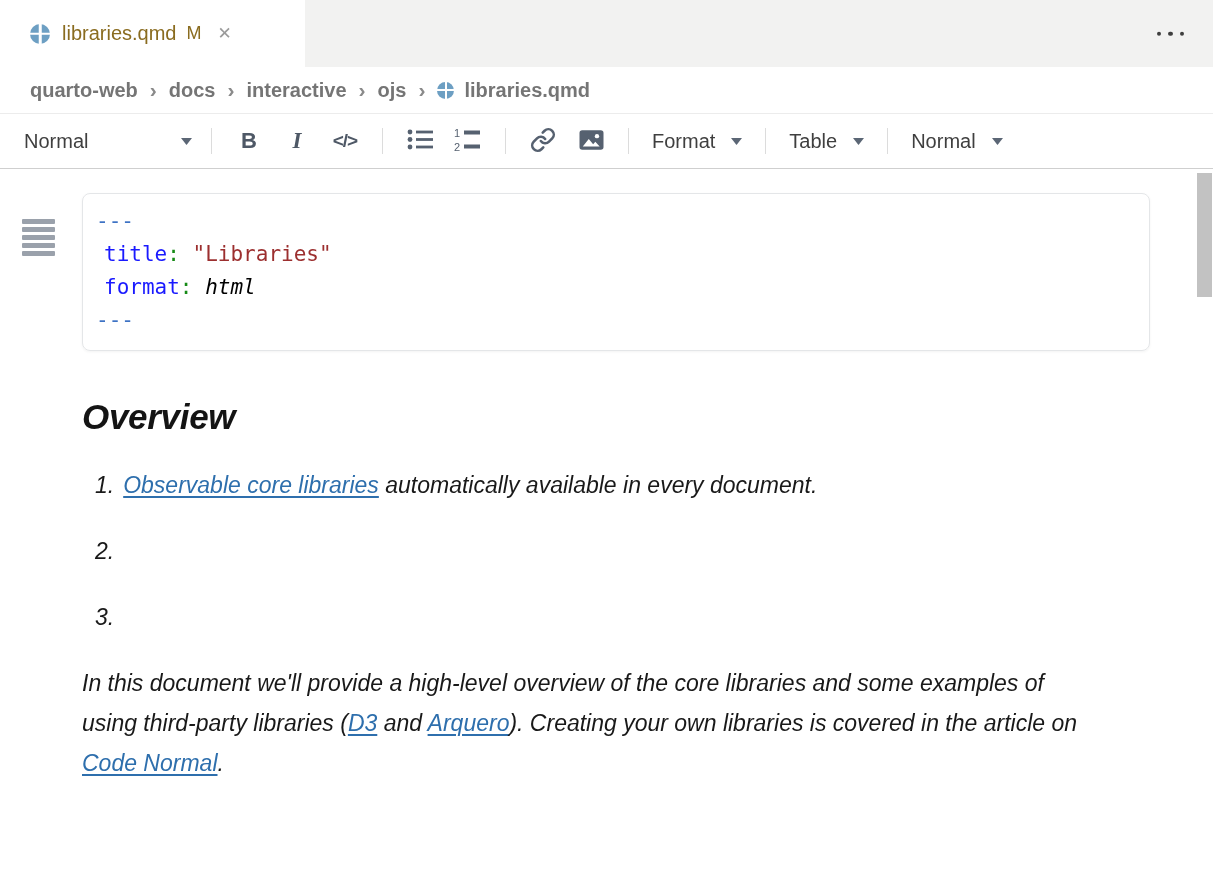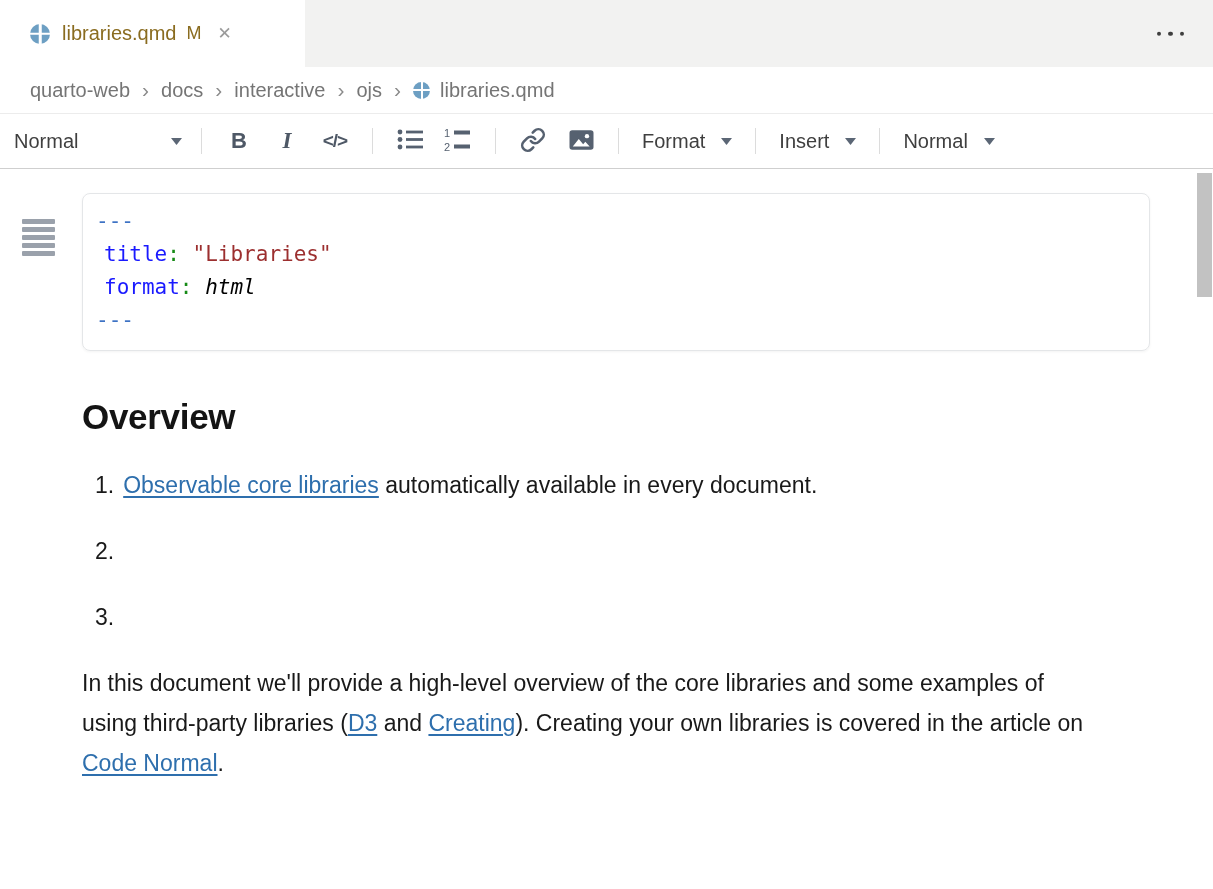--- a/index.html
+++ b/index.html
@@ -13,30 +13,30 @@
   .q-icon::before { content:""; position:absolute; left:50%; top:0; width:2.5px; height:100%; background:#fff; transform:translateX(-50%); }
   .q-icon::after  { content:""; position:absolute; top:50%; left:0; height:2.5px; width:100%; background:#fff; transform:translateY(-50%); }
   .tab-title { font-size:20px; color:var(--tab-modified,#8a6c20); margin-left:12px; }
   .modified  { font-size:18px; font-weight:500; color:var(--tab-modified,#8a6c20); margin-left:10px; }
   .close     { margin-left:16px; color:#9b9b9b; font-size:17px; line-height:1; cursor:pointer; }
   .overflow  { position:absolute; right:27px; top:50%; transform:translateY(-50%); display:flex; gap:7px; cursor:pointer; padding:6px 2px; }
   .overflow i { width:4.5px; height:4.5px; border-radius:50%; background:#3f3f3f; display:block; }
 
   
   .breadcrumb { height:47px; background:#fff; display:flex; align-items:center; padding-left:30px;
-                font-size:20px; color:#757575; border-bottom:1px solid #ececec; }
+                font-size:20px; color:#757575; border-bottom:1px solid #ececec;font-weight:bold; }
   .crumb { cursor:pointer; }
   .chev  { margin:0 12px; color:#8a8a8a; font-size:21px; }
   .q-icon-sm { width:17px; height:17px; border-radius:50%; background:#6d9fc3; position:relative; margin-right:10px; flex:none; }
   .q-icon-sm::before { content:""; position:absolute; left:50%; top:0; width:2px; height:100%; background:#fff; transform:translateX(-50%); }
   .q-icon-sm::after  { content:""; position:absolute; top:50%; left:0; height:2px; width:100%; background:#fff; transform:translateY(-50%); }
   .crumb-last { display:flex; align-items:center; }
 
   
-  .toolbar { height:55px; display:flex; align-items:center; border-bottom:1px solid #cfcfcf; padding-left:12px; background:#fff; }
+  .toolbar { height:55px; display:flex; align-items:center; border-bottom:1px solid #cfcfcf; padding-left:22px; background:#fff; }
   .style-select { width:176px; display:flex; align-items:center; justify-content:space-between;
                   font-size:20px; color:#3f3f3f; padding:0 6px 0 2px; cursor:pointer; }
   .tsep { width:1px; height:26px; background:#dcdcdc; margin:0 13px; flex:none; }
   .tbtn { display:flex; align-items:center; justify-content:center; min-width:32px; height:36px; margin:0 8px;
           color:#4e5866; cursor:pointer; background:none; border:none; padding:0; }
   .bold-label   { font-weight:700; font-size:22px; color:#4e5866; }
   .italic-label { font-family:"Liberation Serif", serif; font-style:italic; font-weight:700; font-size:23px; color:#4e5866; }
   .code-label   { font-weight:700; font-size:19px; letter-spacing:-1px; color:#4e5866; }
   .menu { display:flex; align-items:center; gap:16px; font-size:20px; color:#3f3f3f; margin:0 10px; cursor:pointer; }
   .caret svg { display:block; }
@@ -48,21 +48,21 @@
 
   .yaml { margin:24px 63px 0 82px; border:1px solid #e4e6e8; border-radius:8px; padding:11px 16px 13px 13px;
           font-family:"DejaVu Sans Mono", monospace; font-size:21px; line-height:33px;
           box-shadow:0 1px 3px rgba(0,0,0,.05); cursor:text; }
   .y-delim  { color:var(--yaml-delimiter,#3d72c4); }
   .y-key    { color:var(--yaml-key,#1a1aff);margin-left:8px; }
   .y-colon  { color:var(--yaml-colon,#168a16); }
   .y-string { color:var(--yaml-string,#9c2f2f); }
   .y-plain  { color:#000;font-style:italic; }
 
-  .content { margin-left:82px; width:1012px; color:#191919; }
+  .content { margin-left:82px; width:1012px; color:#191919;font-style:italic; }
   h1.overview { font-size:35px; font-weight:700; margin:46px 0 0; color:#141414; letter-spacing:-.3px; cursor:text; }
   p.intro   { font-size:23px; line-height:40px; margin:42px 0 0; cursor:text; }
   ol.types  { list-style:none; margin:28px 0 0; padding:0; }
   ol.types li { display:flex; font-size:23px; line-height:40px; margin-bottom:26px; padding-left:13px; cursor:text; }
   .li-num { flex:none; margin-right:9px; }
   a.doclink { color:var(--accent-link,#2e6fad); text-decoration:underline; text-underline-offset:3px; cursor:pointer; }
   p.closing { font-size:23px; line-height:40px; margin:8px 0 0; cursor:text; }
 
   
   .scroll-thumb { position:absolute; right:1px; top:173px; width:15px; height:124px;
@@ -168,21 +168,21 @@
   <div class="menu">
     <span>Format</span>
     <span class="caret">
       <svg width="11" height="7" viewBox="0 0 11 7">
           <path d="M0 0h11L5.5 7z" fill="#5b6675"></path>
         </svg>
     </span>
   </div>
   <span class="tsep"></span>
   <div class="menu">
-    <span>Insert</span>
+    <span>Table</span>
     <span class="caret">
       <svg width="11" height="7" viewBox="0 0 11 7">
           <path d="M0 0h11L5.5 7z" fill="#5b6675"></path>
         </svg>
     </span>
   </div>
   <span class="tsep"></span>
   <div class="menu">
     <span>Normal</span>
     <span class="caret">
@@ -219,17 +219,17 @@
         <span><a class="doclink">Observable core libraries</a><span> automatically available in every document.</span></span>
       </li>
       <li>
         <span class="li-num">2.</span>
       </li>
       <li>
         <span class="li-num">3.</span>
       </li>
     </ol>
 
-    <p class="closing"><span>In this document we'll provide a high-level overview of the core libraries and some examples of using third-party libraries (</span><a class="doclink">D3</a><span> and </span><a class="doclink">Creating</a><span>). Creating your own libraries is covered in the article on </span><a class="doclink">Code Normal</a><span>.</span></p>
+    <p class="closing"><span>In this document we'll provide a high-level overview of the core libraries and some examples of using third-party libraries (</span><a class="doclink">D3</a><span> and </span><a class="doclink">Arquero</a><span>). Creating your own libraries is covered in the article on </span><a class="doclink">Code Normal</a><span>.</span></p>
   </div>
 </main>
 
 <div class="scroll-thumb"></div>
 
 </body></html>

